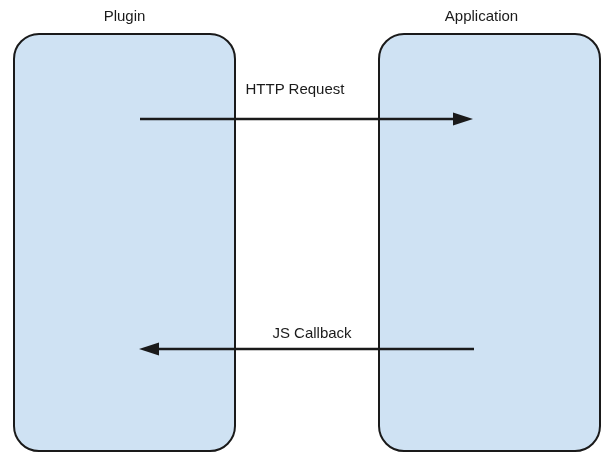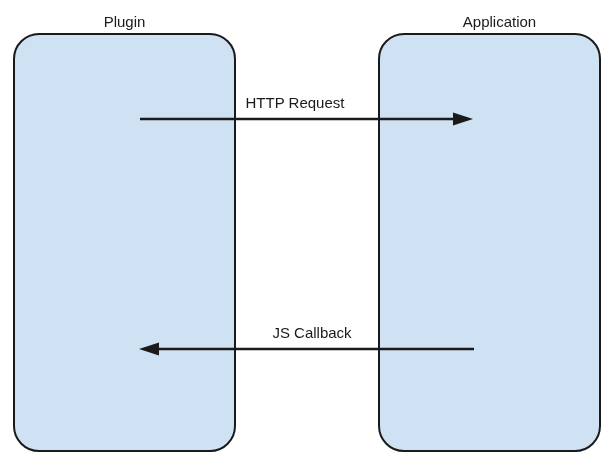--- a/index.html
+++ b/index.html
@@ -28,33 +28,32 @@
   .node-plugin { left: 13px; }
   .node-application { left: 378px; }
   .node-title {
     position: absolute;
     top: 6px;
     width: 223px;
     text-align: center;
     font-size: 15px;
     color: #1a1a1a;
     line-height: 20px;
-    margin-top: 6px;
   }
   .node-title-plugin { left: 13px; }
-  .node-title-application { left: 388px; }
+  .node-title-application { left: 370px; }
   .edge-label {
     position: absolute;
     width: 220px;
     text-align: center;
     font-size: 15px;
     color: #1a1a1a;
     line-height: 19px;
   }
-  .edge-label-http { left: 185px; top: 93px; }
+  .edge-label-http { left: 185px; top: 79px; }
   .edge-label-js { left: 202px; top: 323px; }
   .arrow-layer {
     position: absolute;
     left: 0;
     top: 0;
     width: 613px;
     height: 469px;
     pointer-events: none;
   }
 </style>

